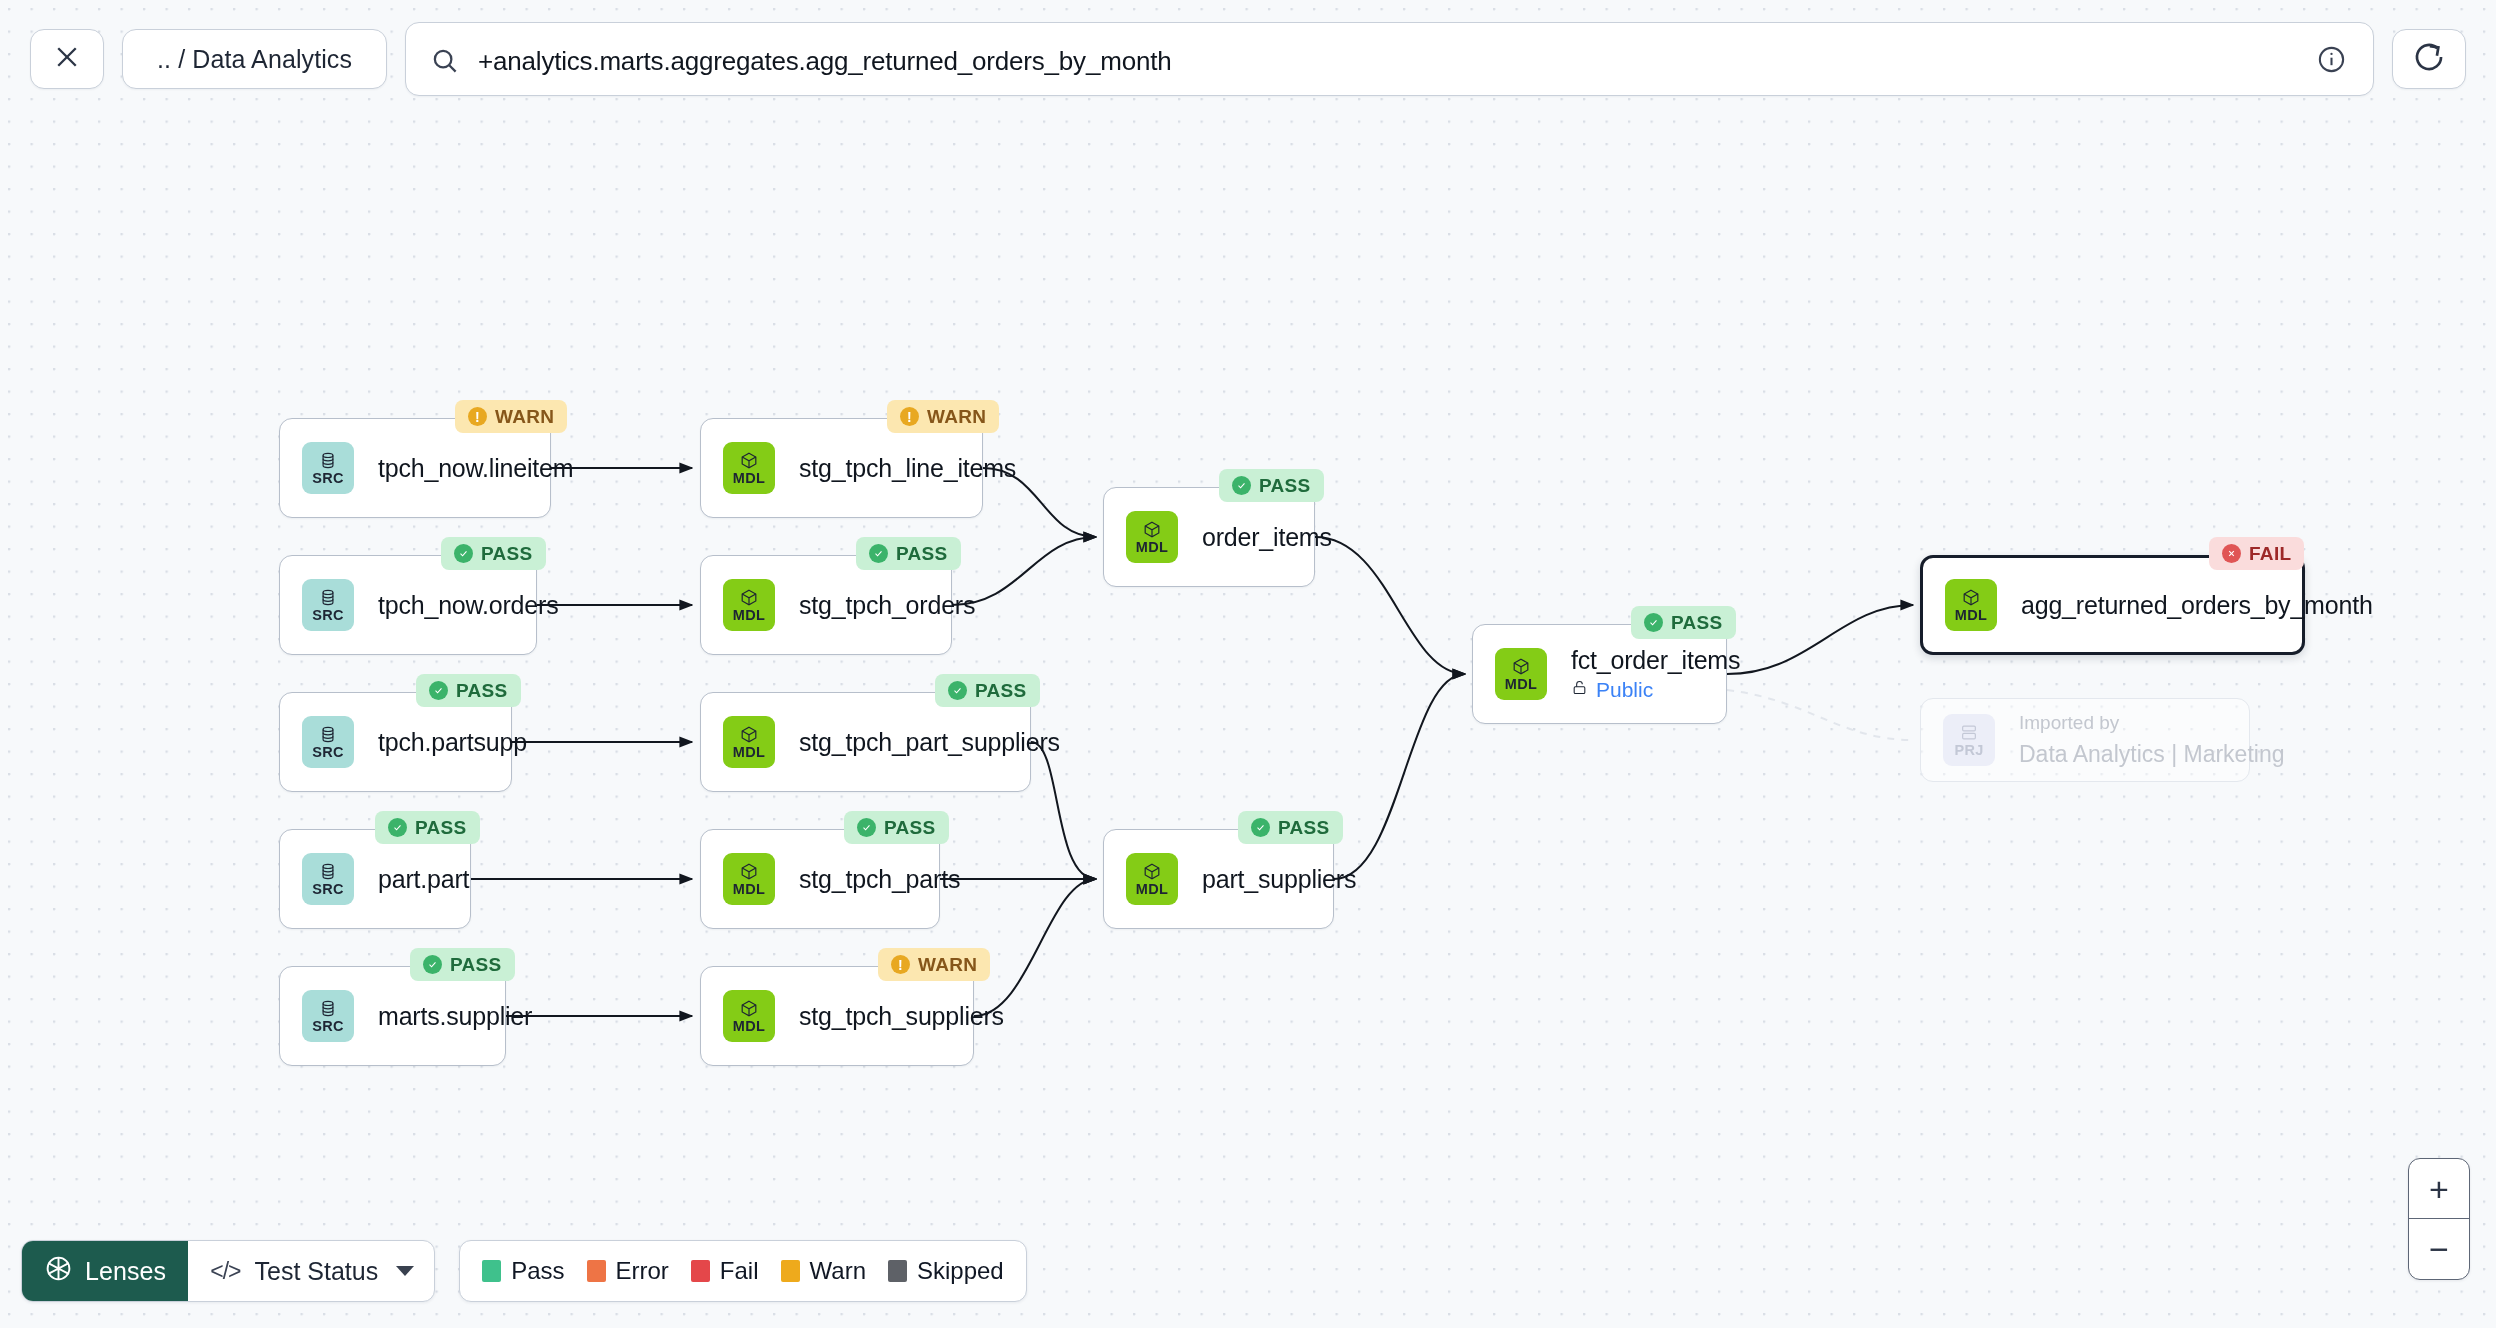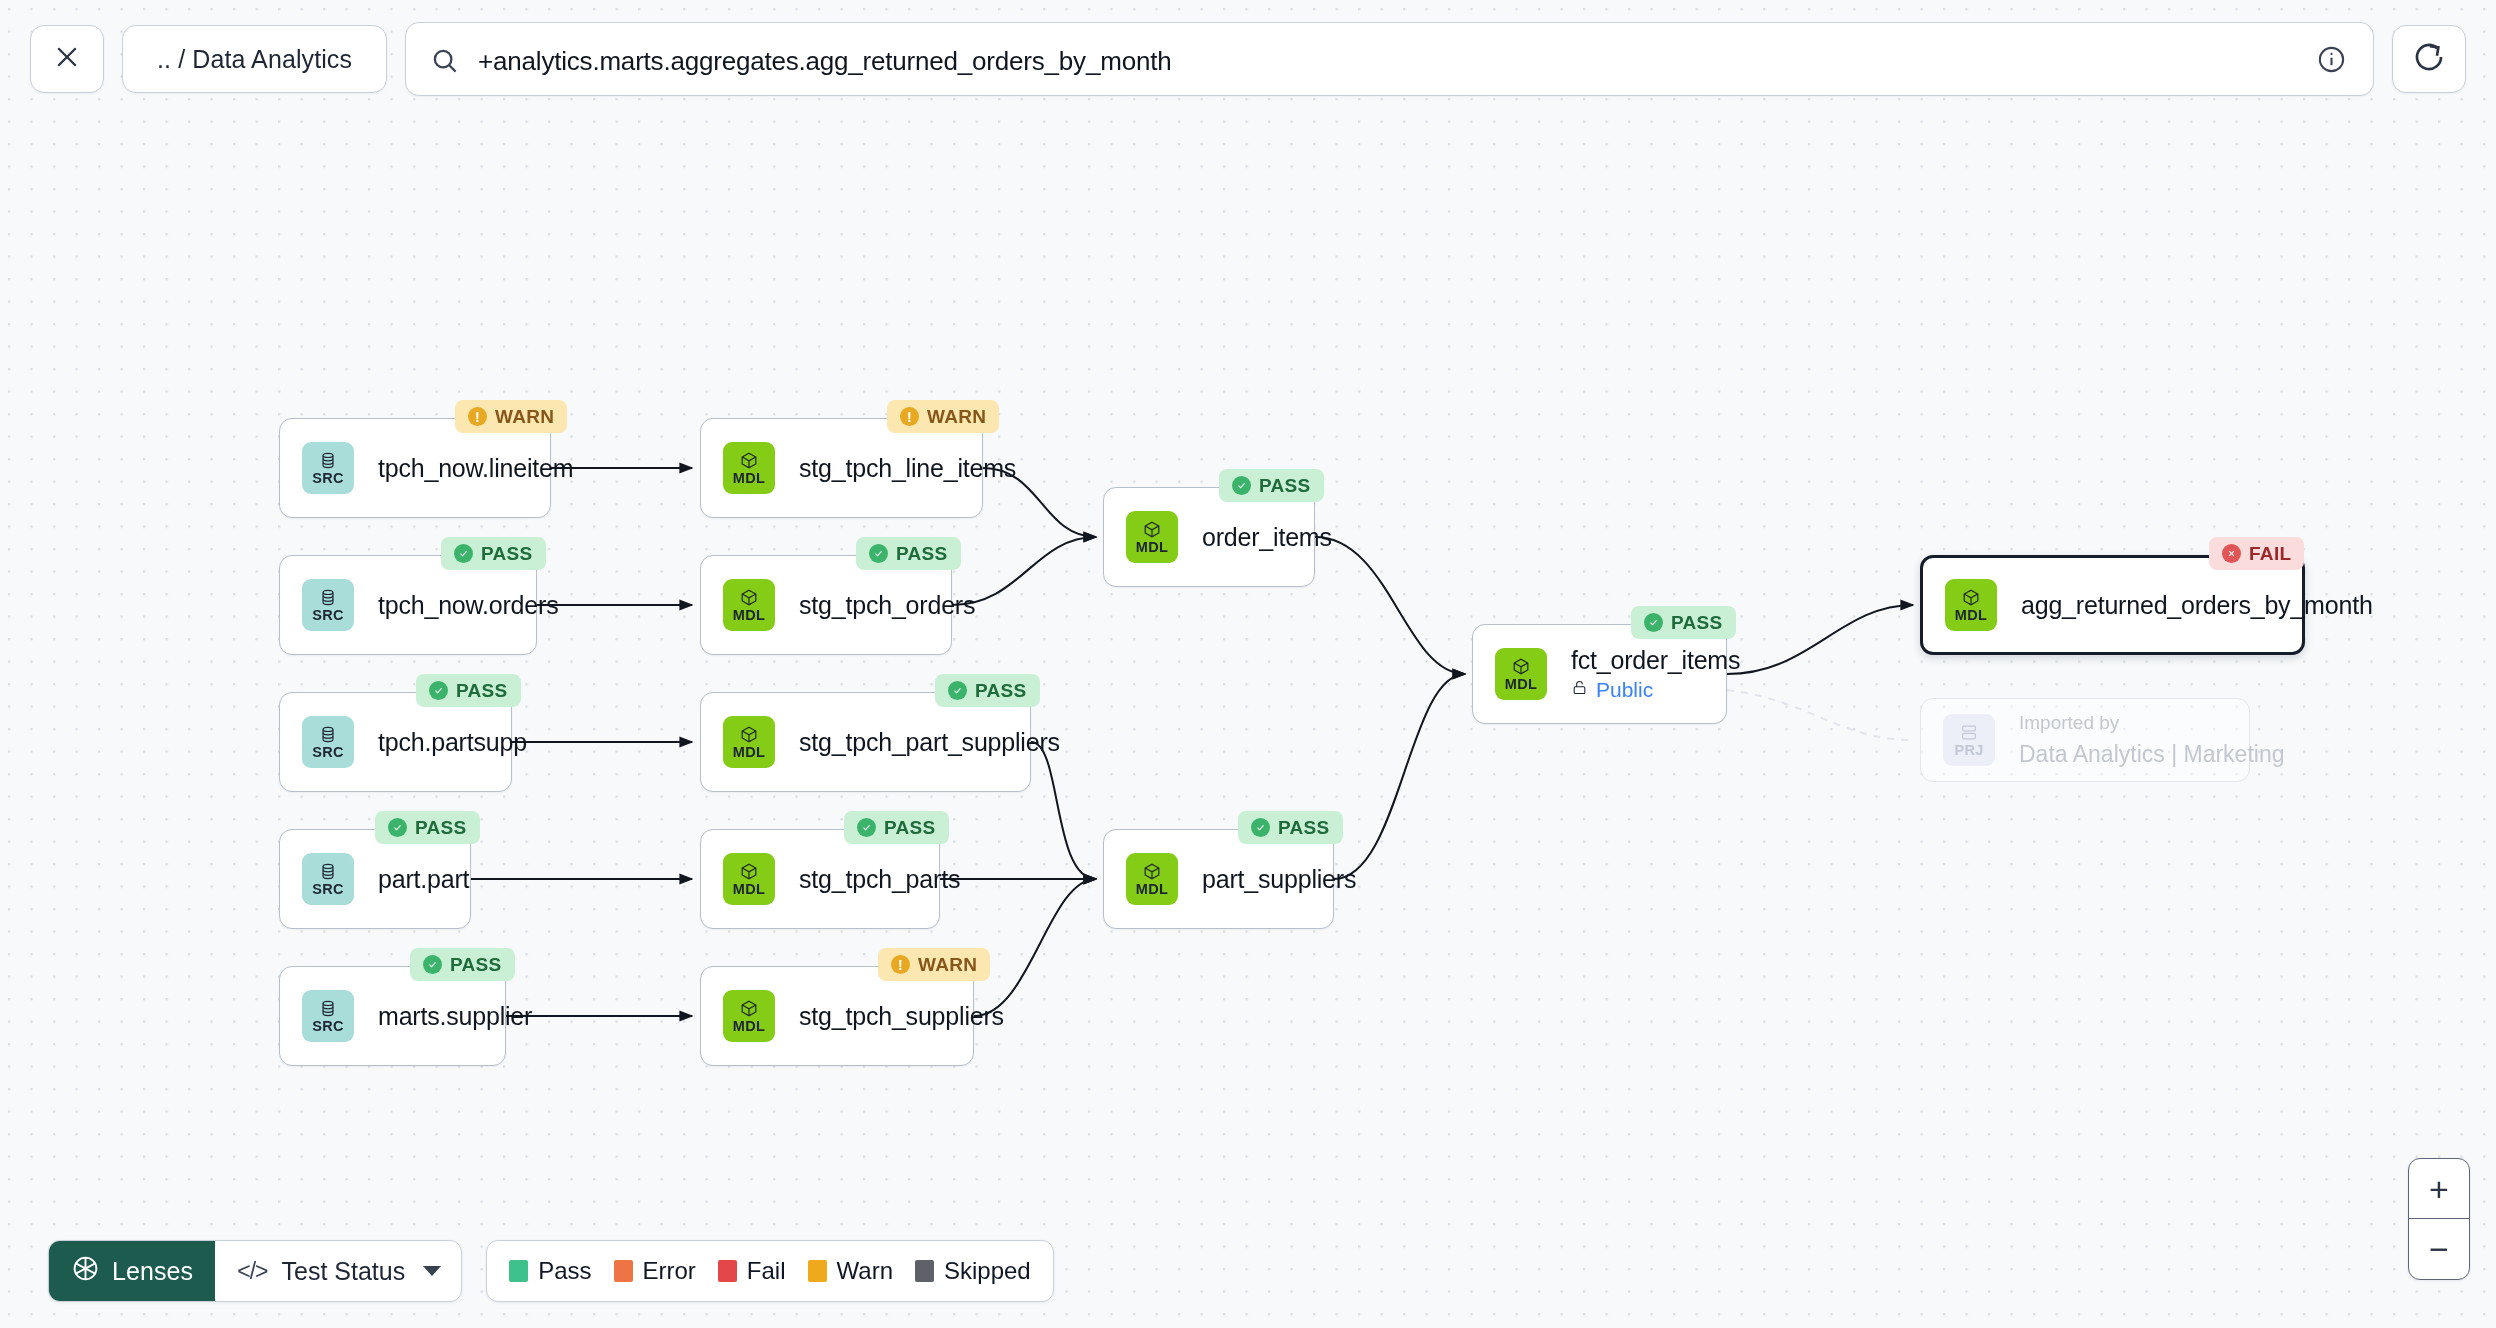--- a/index.html
+++ b/index.html
@@ -26,21 +26,21 @@
     padding: 0 30px;
     z-index: 40;
     pointer-events: none;
   }
   #topbar > * { pointer-events: auto; }
 
   .tb-btn {
     background: #ffffff;
     border: 1.6px solid #c9d0da;
     border-radius: 14px;
-    height: 68px;
+    height: 60px;
     display: flex; align-items: center; justify-content: center;
     box-shadow: 0 1px 2px rgba(20,30,50,.05);
   }
   #close-btn { width: 74px; }
   #close-btn svg { width: 30px; height: 30px; stroke: #2b3445; stroke-width: 1.9; fill: none; }
 
   #breadcrumb {
     padding: 0 34px;
     font-size: 25px;
     color: #1e2634;
@@ -152,21 +152,21 @@
   .badge.fail .dot { background: #e05555; }
 
   
   #edges { position: absolute; inset: 0; z-index: 5; pointer-events: none; }
   #edges path { fill: none; stroke: #12171f; stroke-width: 2; }
   #edges path.ghost-edge { stroke: #e2e6ec; stroke-width: 2; stroke-dasharray: 7 7; }
   #edges marker path { fill: #12171f; stroke: none; }
 
   
   #bottombar {
-    position: absolute; left: 48px; bottom: 26px;
+    position: absolute; left: 21px; bottom: 26px;
     display: flex; align-items: center; gap: 24px;
     z-index: 40;
   }
   #lens-group {
     display: flex; align-items: stretch;
     height: 62px;
     border-radius: 12px;
     overflow: hidden;
     border: 1.5px solid #c9d0da;
     background: #fff;

